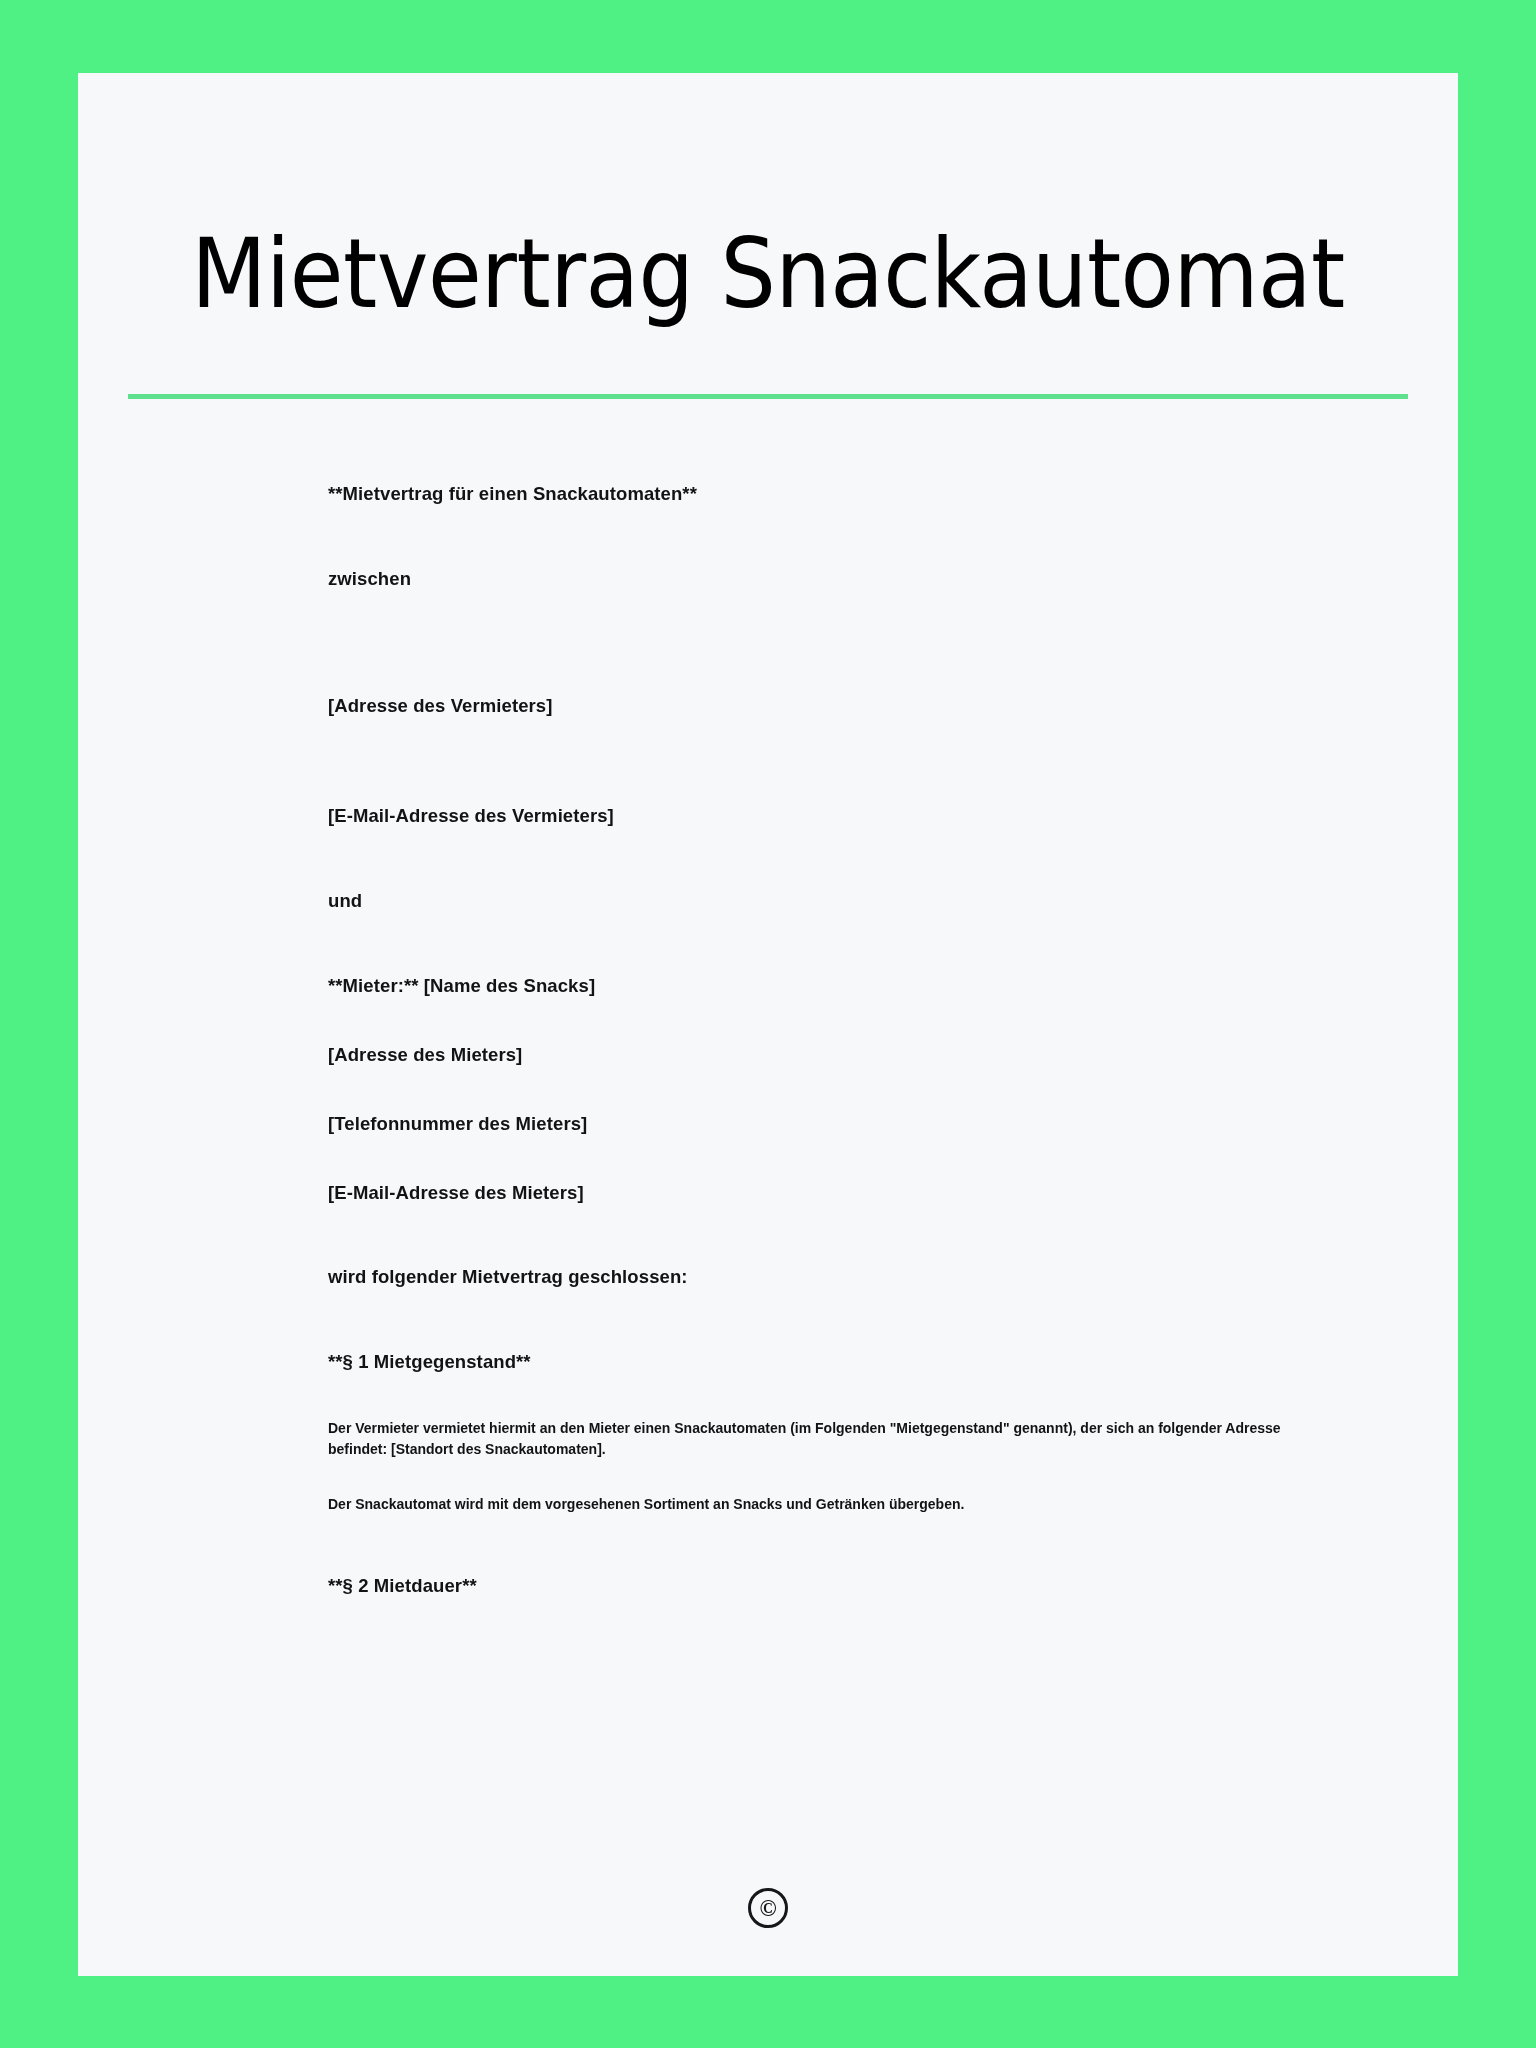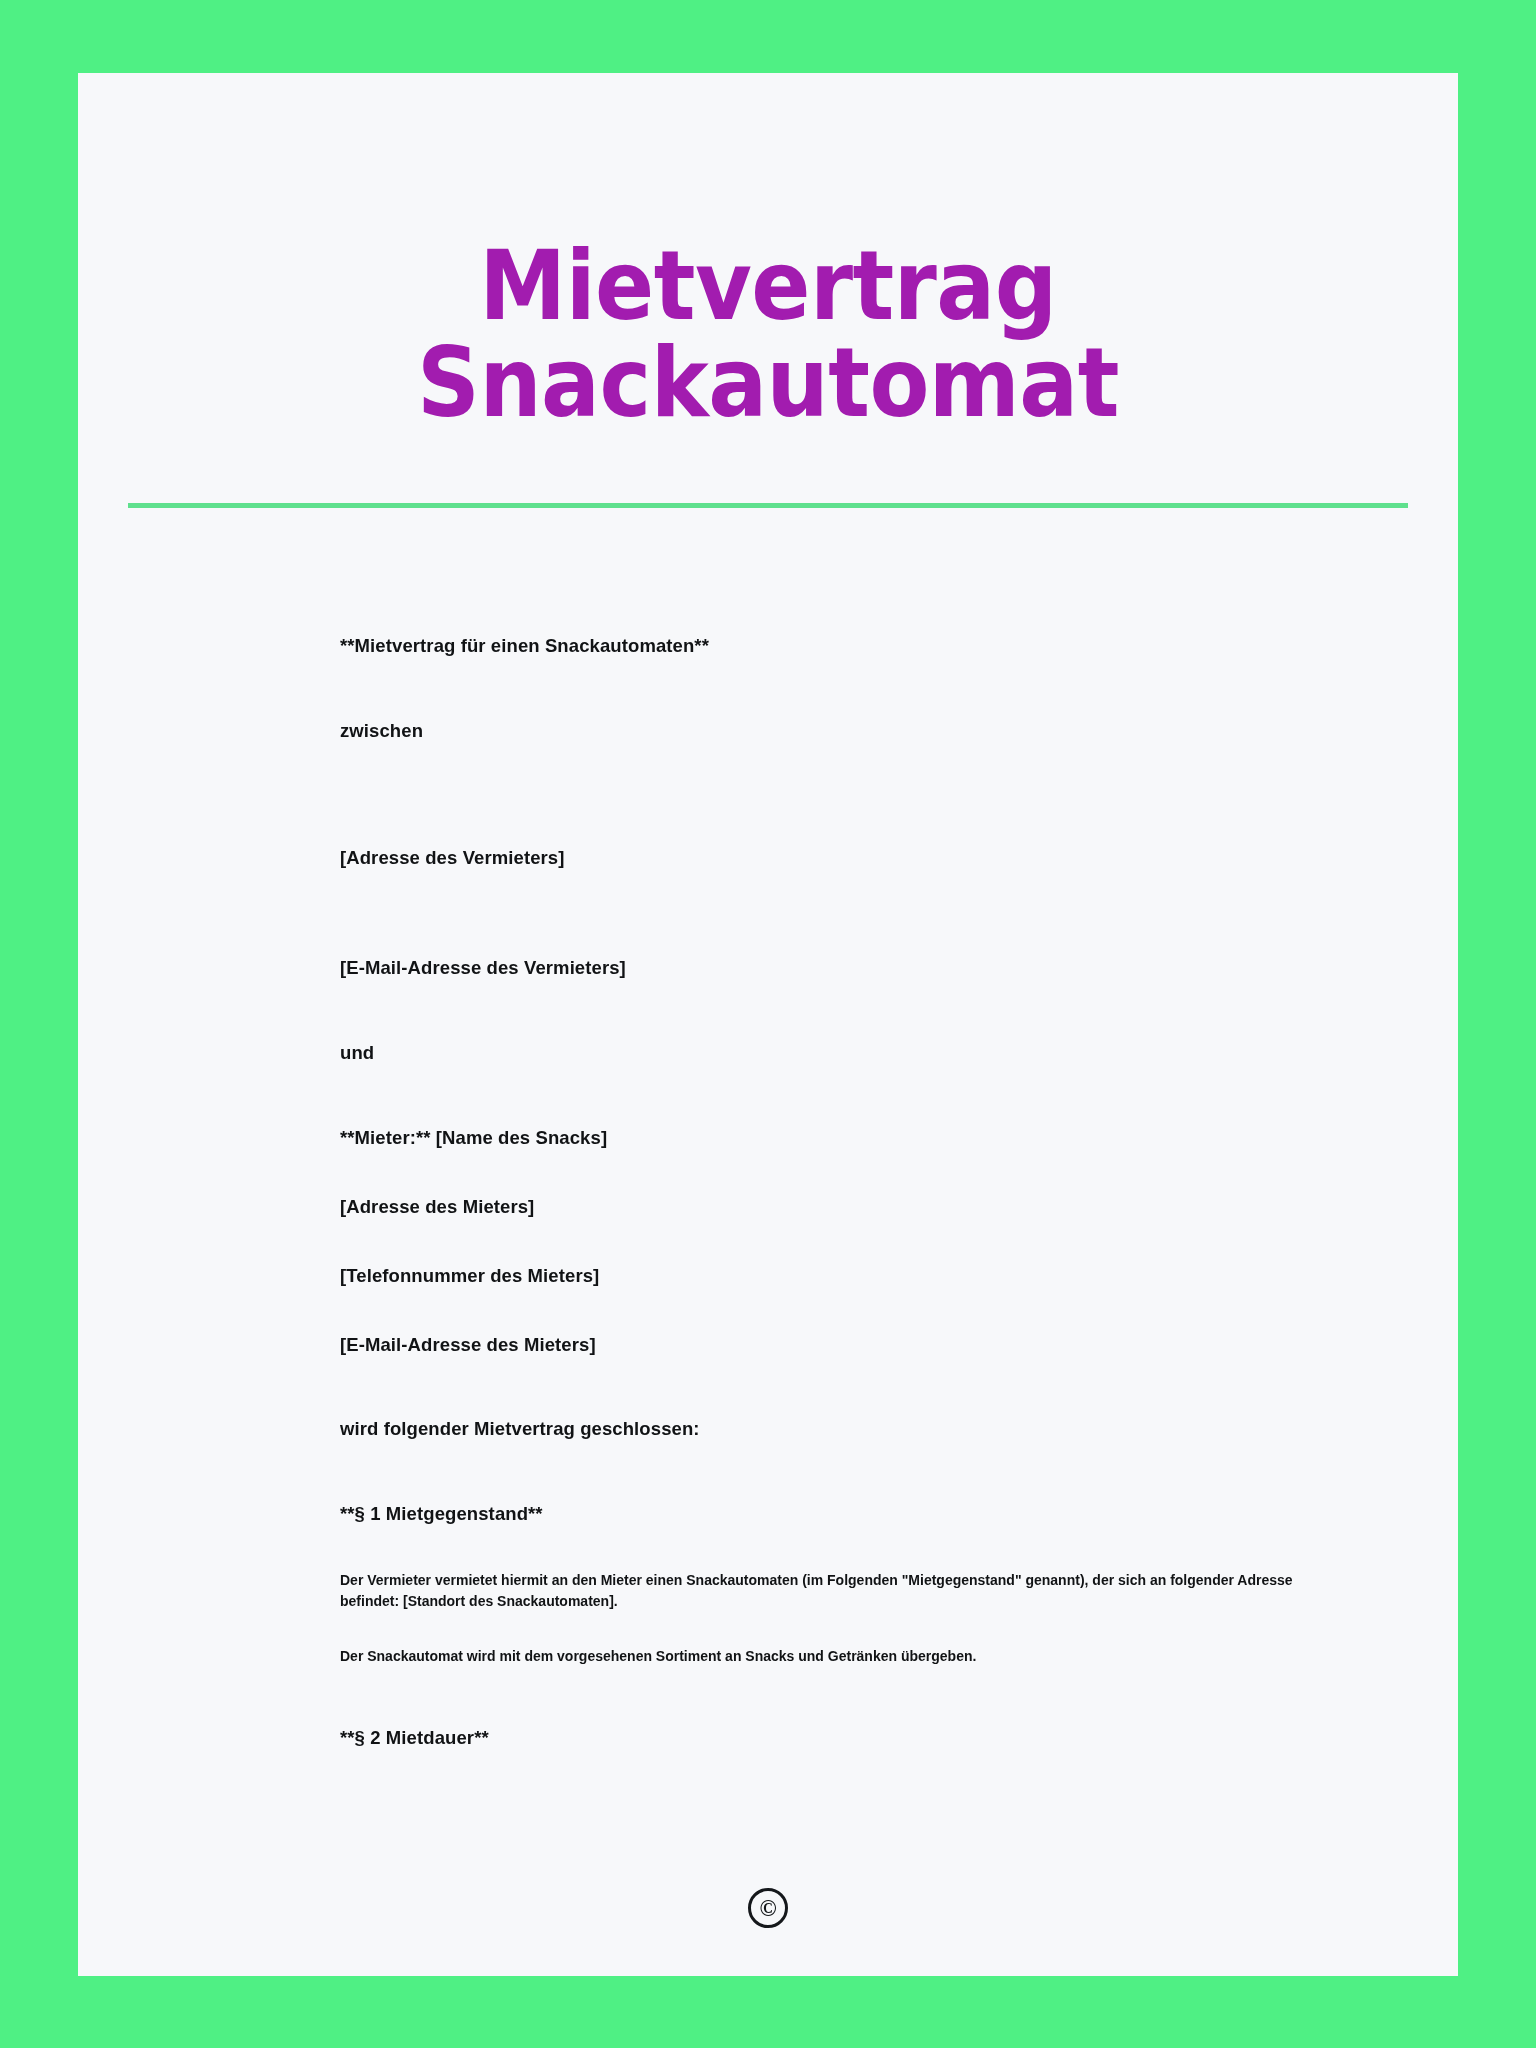--- a/index.html
+++ b/index.html
@@ -21,37 +21,36 @@
     height: 1903px;
     background: #f7f8fa;
     box-sizing: border-box;
   }
   .title-area {
     padding: 0 40px;
     padding-top: 148px;
   }
   .doc-title {
     font-family: "Liberation Sans Narrow", "DejaVu Sans Condensed", "Liberation Sans", sans-serif;
-    font-weight: bold;
+    font-weight: normal;
     font-size: 97px;
     line-height: 1.0;
     letter-spacing: -0.5px;
-    color: #a21caf;
+    color: #000000;
     text-align: center;
-    margin: 16px;
+    margin: 4px;
     transform: scaleX(1.0);
   }
   .title-rule {
     margin: 72px 50px 0 50px;
     height: 5px;
     background: #5fe08d;
   }
   .content {
-    padding: 40px 0 0 12px;
-    margin-top: 43px;
+    padding: 40px 0 0 0;
   }
   .line {
     margin: 0 0 0 250px;
     max-width: 1000px;
     font-size: 18.5px;
     font-weight: bold;
     color: #111315;
     line-height: 1.45;
     letter-spacing: 0.1px;
   }

